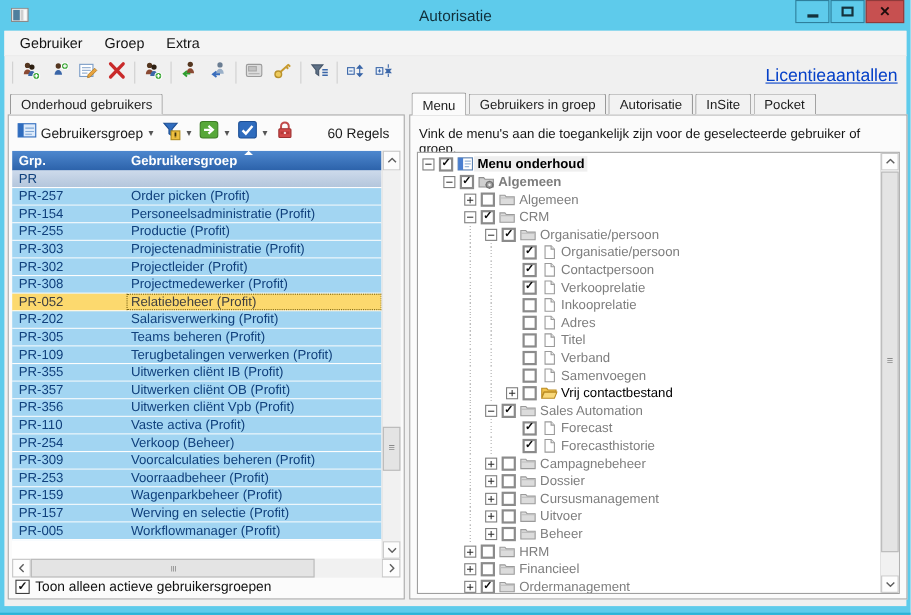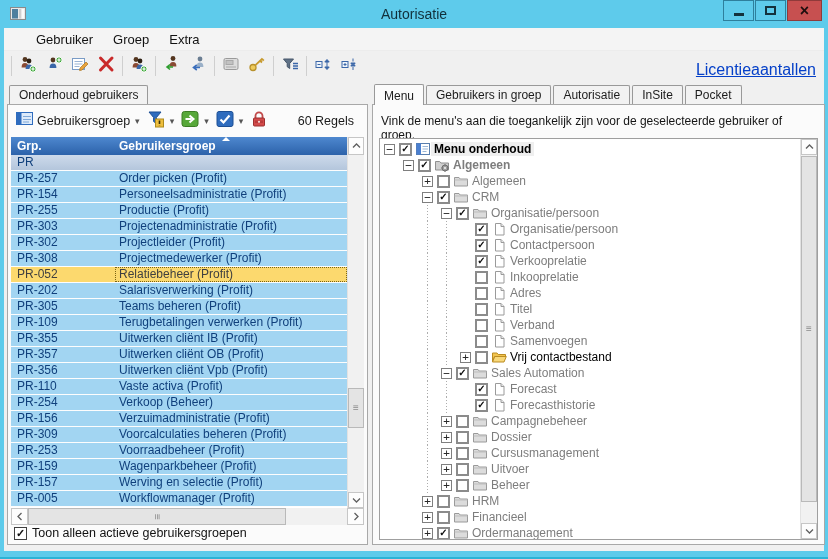--- a/index.html
+++ b/index.html
@@ -9,21 +9,21 @@
 .titlebar{height:28px;position:relative;}
 .app-icon{position:absolute;left:10px;top:7px;width:18px;height:14px;}
 .title{text-align:center;font-size:14px;line-height:28px;color:#11303b;}
 .win-buttons{position:absolute;top:0;right:6px;display:flex;gap:1px;}
 .win-btn{width:31px;height:21px;background:#5ecbeb;border:1px solid #2e7f9c;display:grid;place-items:center;}
 .win-btn.close{background:#c75050;border-color:#8f3a3a;width:35px;}
 .glyph-min{width:10px;height:3px;background:#14323d;margin-top:7px;}
 .glyph-max{width:11px;height:9px;border:2px solid #14323d;}
 .glyph-x{font-size:16px;font-weight:bold;color:#1d0d0d;line-height:1;}
 .content{position:absolute;left:4px;right:4px;top:28px;bottom:6px;background:#f0f0f0;}
-.menubar{height:23px;display:flex;align-items:center;padding-left:22px;background:#f4f4f4;border-bottom:1px solid #ececec;}
+.menubar{height:23px;display:flex;align-items:center;padding-left:4px;background:#f4f4f4;border-bottom:1px solid #ececec;}
 .menu-item{font-size:13px;color:#121212;padding:3px 10px;}
 .toolbar{height:29px;display:flex;align-items:center;padding-left:4px;}
 .tb-sep{width:1px;height:20px;background:#cfcfcf;margin:0 3px;flex:none;}
 .tbtn{width:26px;height:24px;display:grid;place-items:center;flex:none;}
 .license-link{position:absolute;top:33px;right:8px;font-size:16px;color:#0540c8;text-decoration:underline;}
 .card{position:absolute;top:55px;}
 .left-card{left:3px;width:361px;height:462px;}
 .right-card{left:368px;width:453px;height:462px;}
 .tabs{height:21px;display:flex;align-items:flex-end;padding-left:2px;position:relative;z-index:2;}
 .tab{font-size:12px;color:#1c1c1c;background:#f2f2f2;border:1px solid #999;border-bottom:none;border-radius:2px 2px 0 0;padding:2px 9px 0;margin-right:2px;height:19px;white-space:nowrap;}
@@ -317,24 +317,20 @@
                 </div>
                 <div class="grid-row">
                   <span class="c1">PR-110</span>
                   <span class="c2">Vaste activa (Profit)</span>
                 </div>
                 <div class="grid-row">
                   <span class="c1">PR-254</span>
                   <span class="c2">Verkoop (Beheer)</span>
                 </div>
                 <div class="grid-row">
-                  <span class="c1">PR-156</span>
-                  <span class="c2">Verzuimadministratie (Profit)</span>
-                </div>
-                <div class="grid-row">
                   <span class="c1">PR-309</span>
                   <span class="c2">Voorcalculaties beheren (Profit)</span>
                 </div>
                 <div class="grid-row">
                   <span class="c1">PR-253</span>
                   <span class="c2">Voorraadbeheer (Profit)</span>
                 </div>
                 <div class="grid-row">
                   <span class="c1">PR-159</span>
                   <span class="c2">Wagenparkbeheer (Profit)</span>

